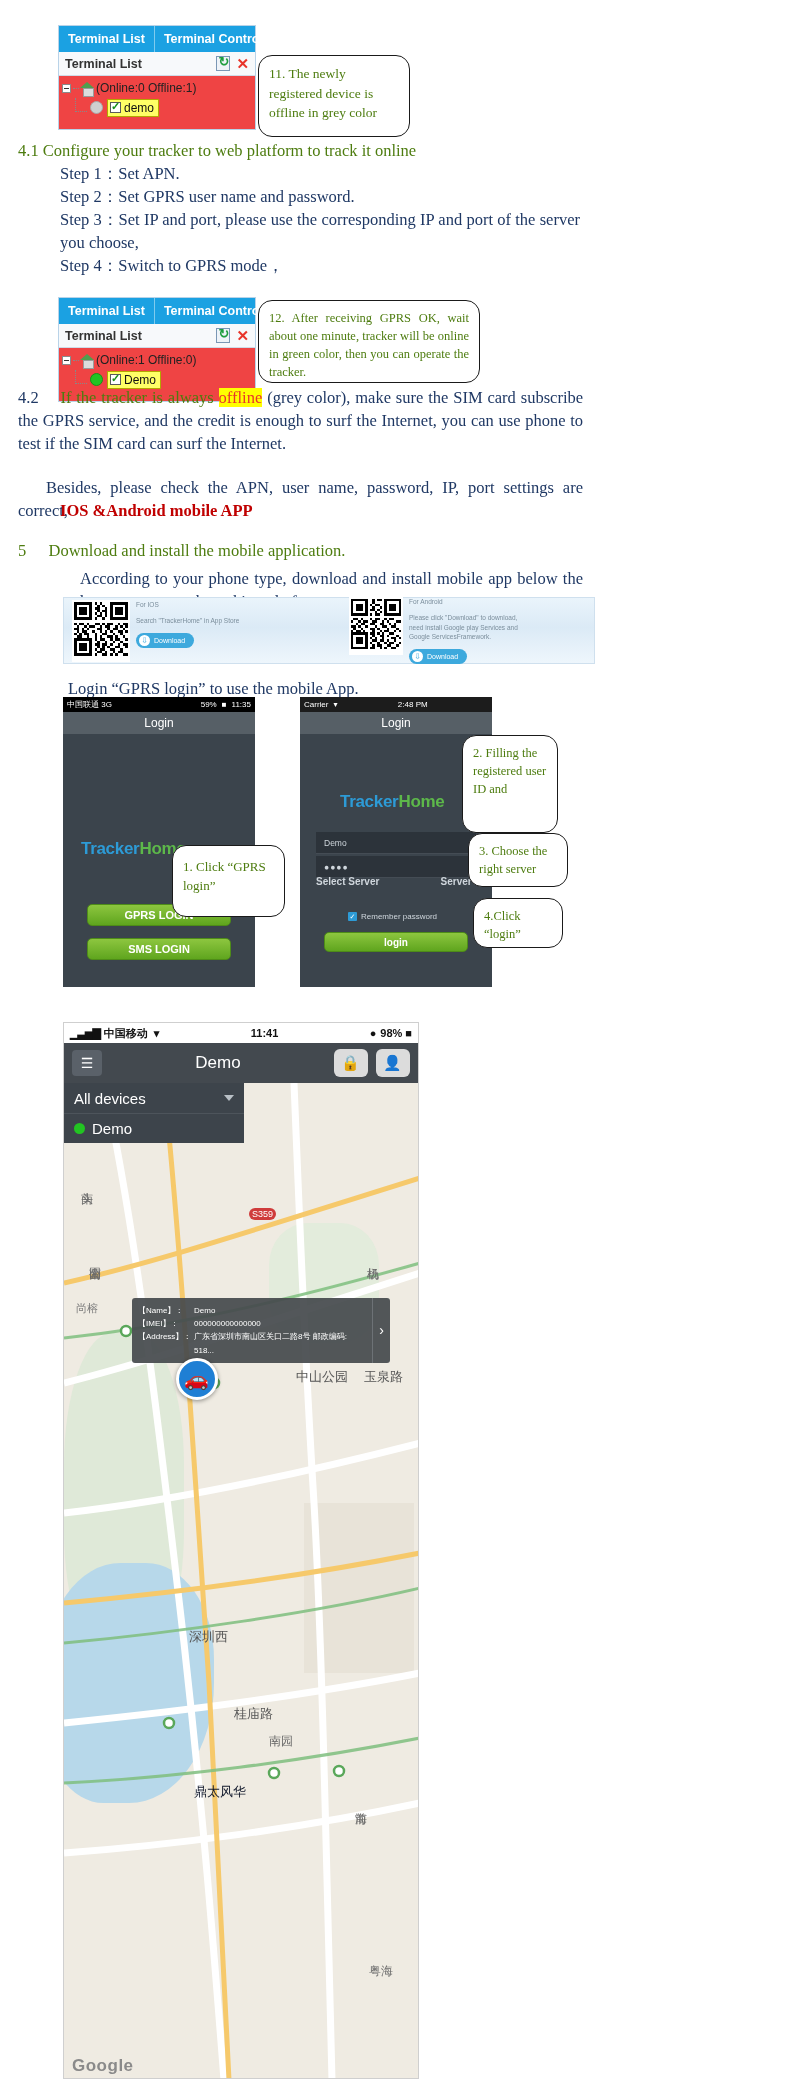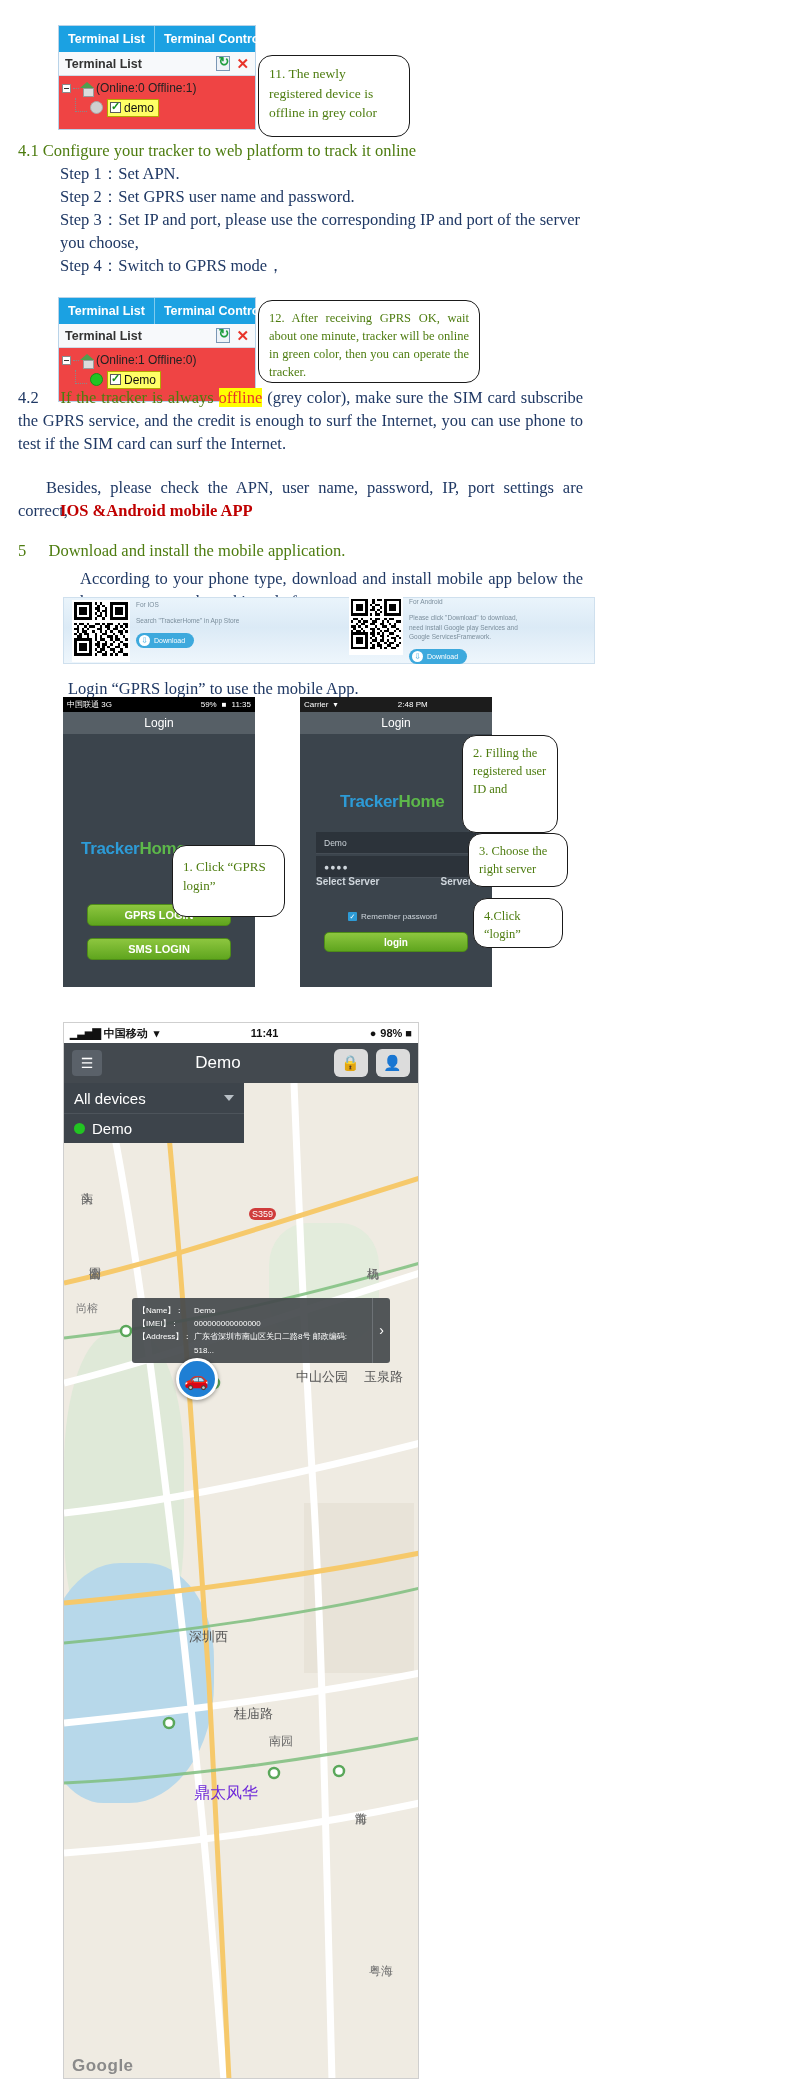--- a/index.html
+++ b/index.html
@@ -622,21 +622,21 @@
                 font-size:13px;color:#555;">中山公园</div>
     <div style="position:absolute;left:300px;top:285px;font-family:'Liberation Sans',sans-serif;
                 font-size:13px;color:#555;">玉泉路</div>
     <div style="position:absolute;left:125px;top:545px;font-family:'Liberation Sans',sans-serif;
                 font-size:13px;color:#555;">深圳西</div>
     <div style="position:absolute;left:170px;top:622px;font-family:'Liberation Sans',sans-serif;
                 font-size:13px;color:#555;">桂庙路</div>
     <div style="position:absolute;left:205px;top:650px;font-family:'Liberation Sans',sans-serif;
                 font-size:12px;color:#666;">南园</div>
     <div style="position:absolute;left:130px;top:700px;font-family:'Liberation Sans',sans-serif;
-                font-size:16px;color:#6d28d9;">鼎太风华</div>
+                font-size:13px;color:#0f172a;">鼎太风华</div>
     <div style="position:absolute;left:14px;top:100px;font-family:'Liberation Sans',sans-serif;
                 font-size:12px;color:#6b6b6b;writing-mode:vertical-rl;">南头</div>
     <div style="position:absolute;left:300px;top:175px;font-family:'Liberation Sans',sans-serif;
                 font-size:12px;color:#6b6b6b;writing-mode:vertical-rl;">机场</div>
     <div style="position:absolute;left:12px;top:218px;font-family:'Liberation Sans',sans-serif;
                 font-size:11px;color:#7a7a7a;">尚榕</div>
     <div style="position:absolute;left:288px;top:720px;font-family:'Liberation Sans',sans-serif;
                 font-size:12px;color:#6b6b6b;writing-mode:vertical-rl;">前海</div>
     <div style="position:absolute;left:305px;top:880px;font-family:'Liberation Sans',sans-serif;
                 font-size:12px;color:#6b6b6b;">粤海</div>

